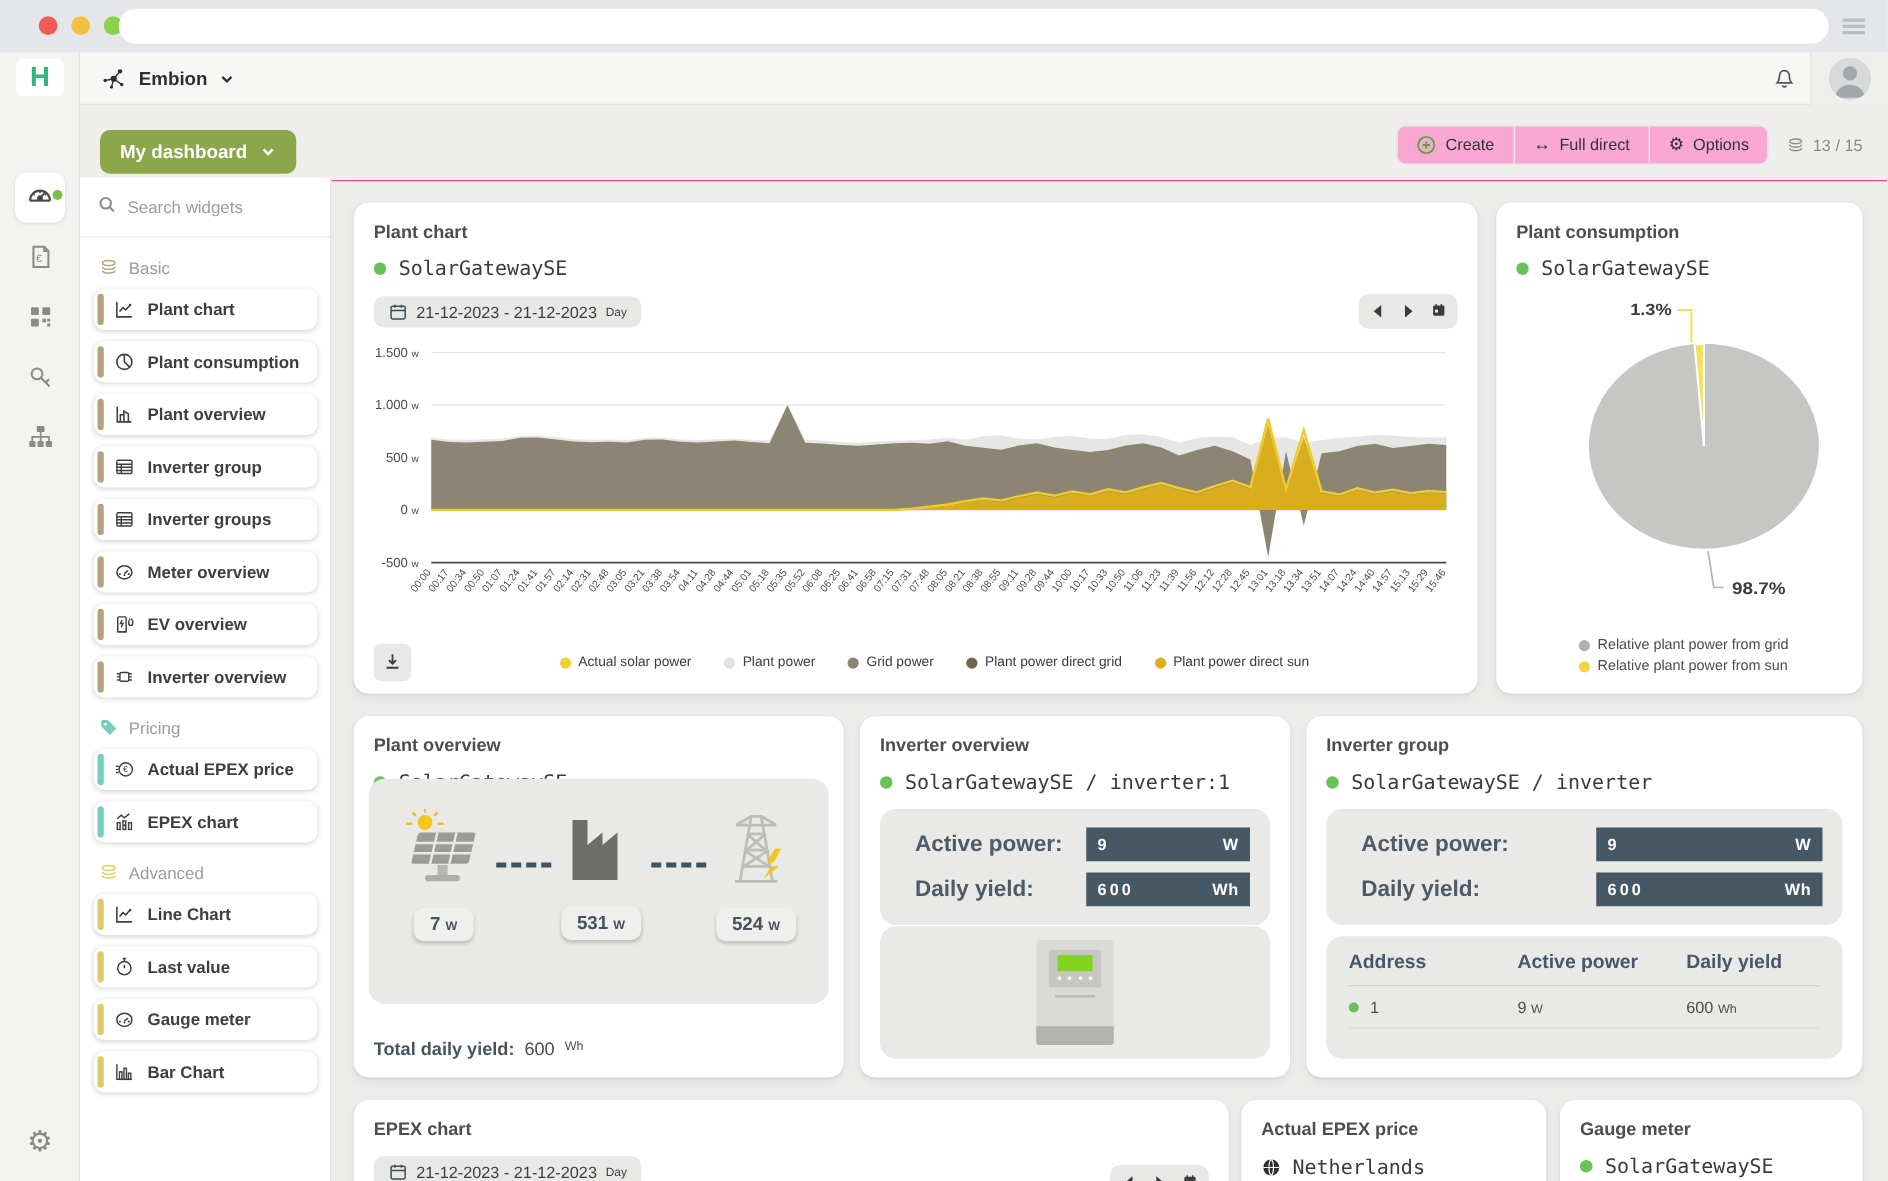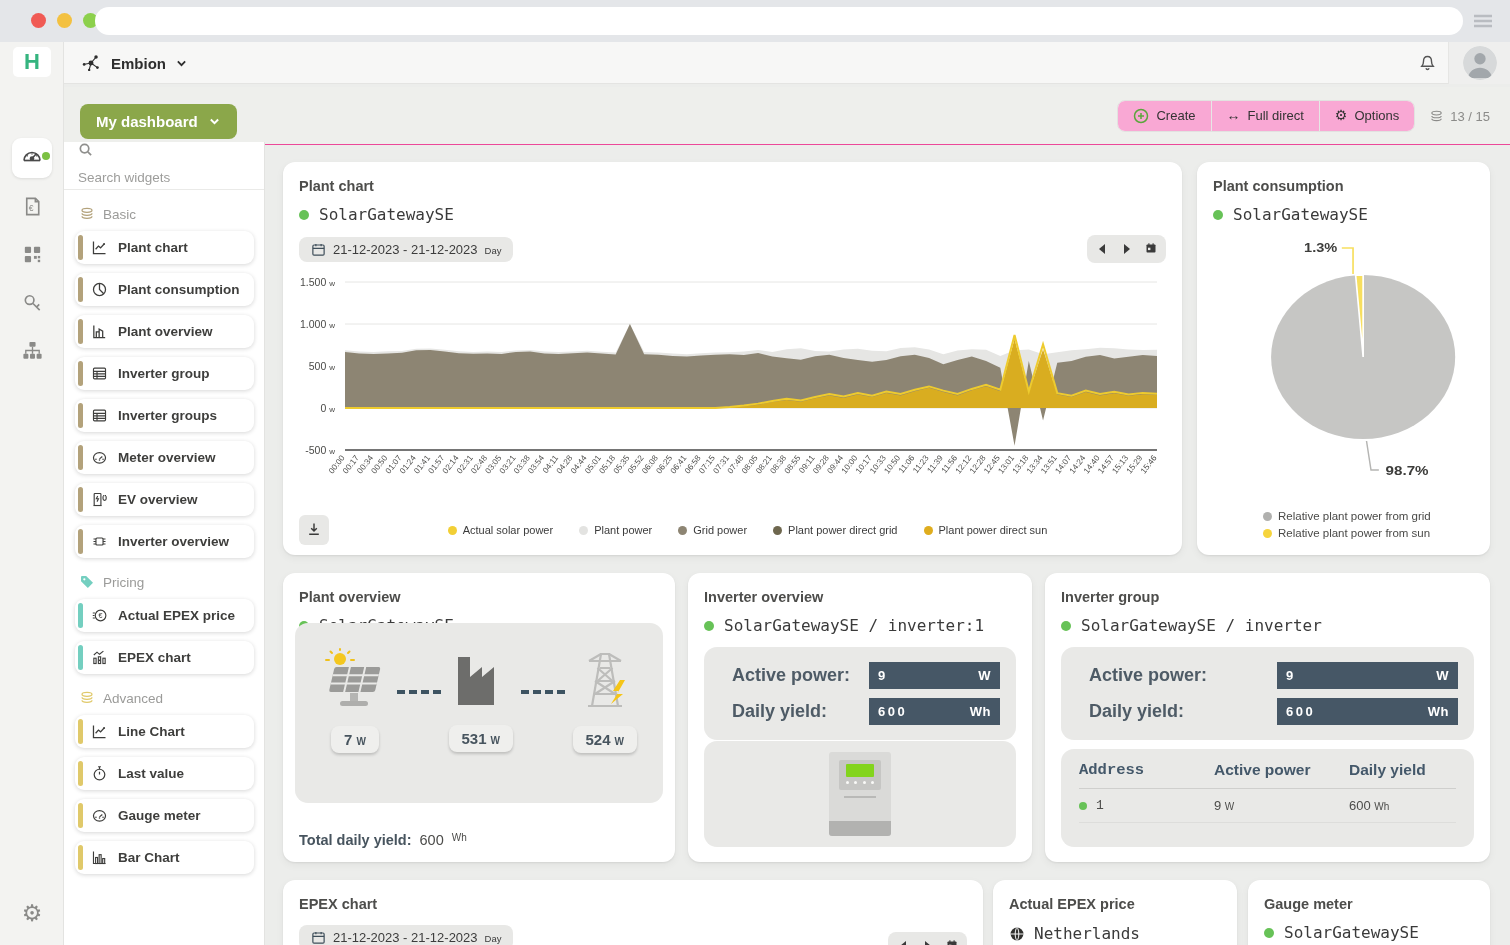--- a/index.html
+++ b/index.html
@@ -44,21 +44,21 @@
 .seg-group { display:flex; background:#fff; border:1px solid #e2e2e0; border-radius:8px; overflow:hidden; }
 .seg-btn { display:flex; align-items:flex-start; gap:7px; padding:7px 15px; font-size:13px; color:#333; background:#f9a8d4; border:none; font-family:inherit; }
 .seg-btn + .seg-btn { border-left:1px solid #e7e7e5; }
 .seg-btn .ic { width:16px; height:16px; display:inline-flex; }
 .seg-btn .uni { font-size:14px; line-height:1; }
 .widget-counter { display:flex; align-items:center; gap:6px; margin-left:14px; color:#8b8b89; font-size:13px; }
 .widget-counter svg { width:15px; height:15px; }
 
 
 .wsidebar { position:absolute; left:64px; top:142px; width:201px; bottom:0; background:#fff; border-right:1px solid #e3e3e1; }
-.search-row { height:48px; border-bottom:1px solid #eaeae8; display:flex; padding:0 14px; gap:9px; color:#8f8f8d;flex-direction:column; }
+.search-row { height:48px; border-bottom:1px solid #eaeae8; display:flex; align-items:center; padding:0 14px; gap:9px; color:#8f8f8d; }
 .search-row svg { width:15px; height:15px; flex:none; }
 .search-row input { border:none; outline:none; font-size:13.5px; color:#555; width:100%; font-family:inherit; background:transparent; }
 .search-row input::placeholder { color:#9d9d9b; }
 .sw-section-head { display:flex; align-items:center; gap:8px; margin:16px 0 6px 15px; color:#9b9b99; font-size:13.5px; }
 .sw-section-head .ic { width:16px; height:16px; display:inline-flex; }
 .sw-item { position:relative; margin:9px 10px 0 11px; height:33px; background:#fff; border-radius:9px; box-shadow:0 1px 4px rgba(0,0,0,.16); display:flex; align-items:center; gap:10px; padding-left:16px; cursor:pointer; }
 .sw-item::before { content:""; position:absolute; left:3px; top:4px; bottom:4px; width:5px; border-radius:4px; background:var(--accent); }
 .sw-item .ic { width:17px; height:17px; display:inline-flex; color:#3e3e3c; flex:none; }
 .sw-item .lbl { font-size:13.5px; font-weight:bold; color:#3e3e3c; white-space:nowrap; }
 
@@ -117,21 +117,21 @@
 .inv-green { position:absolute; left:7px; top:4px; width:28px; height:13px; background:#83d41d; border-radius:1px; }
 .inv-dots { position:absolute; left:7px; top:21px; width:28px; display:flex; justify-content:space-between; }
 .inv-dots i { width:3px; height:3px; background:#fafaf8; border-radius:50%; }
 .inv-line { position:absolute; left:15px; top:44px; width:32px; height:2px; background:#b9b9b7; }
 .inv-strip { position:absolute; left:0; bottom:0; width:62px; height:15px; background:#b2b2b0; border-radius:0 0 3px 3px; }
 
 
 .ig-table-panel { position:absolute; left:16px; right:16px; top:176px; height:98px; padding:12px 18px 0 18px; }
 .ig-thead { display:flex; font-size:15.5px; font-weight:bold; color:#44586a; padding-bottom:9px; border-bottom:1px solid #cfcfcd; }
 .ig-row { display:flex; align-items:center; font-size:13px; color:#4c4c4a; padding:9px 0; border-bottom:1px solid #dddddb; }
-.igc1 { width:135px; display:flex; align-items:center; gap:9px;font-family:Liberation Mono, monospace; }
+.igc1 { width:135px; display:flex; align-items:center; gap:9px; }
 .igc2 { width:135px; } .igc3 { flex:1; }
 .ig-row .gdot { width:8px; height:8px; }
 .unit-s { font-size:10px; }
 
 
 .region-row { display:flex; align-items:center; gap:9px; margin-top:12px; color:#3a3a3a; }
 .region-row .ic { width:16px; height:16px; display:inline-flex; color:#2f2f2d; }
 
 svg text { font-family:"Liberation Sans",sans-serif; }
 .ic svg, .chev svg, .molecule svg { width:100%; height:100%; display:block; }

